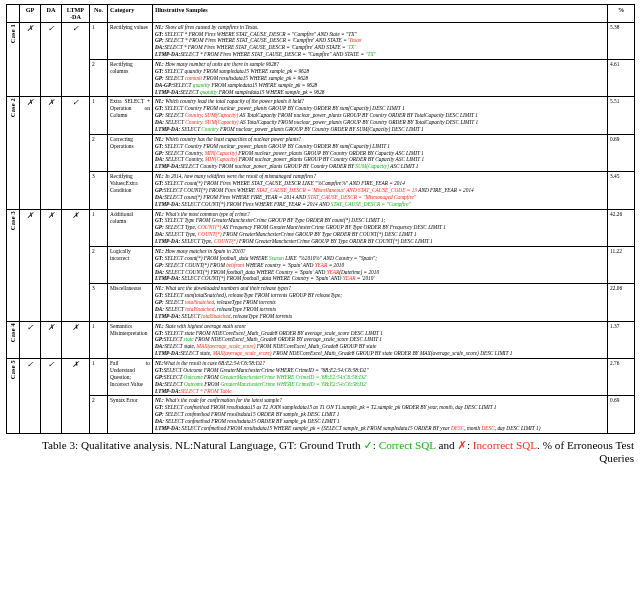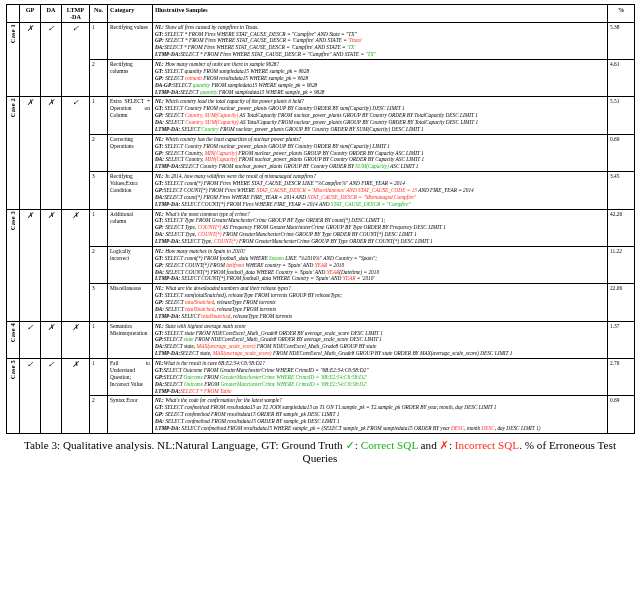--- a/index.html
+++ b/index.html
@@ -105,21 +105,21 @@
   td.samples b { font-weight: bold; font-style: italic; }
   .red { color: #ff2a18; }
   .green { color: #17b317; }
 
   
   .caption {
     width: 628px;
     margin-top: 5px;
     font-size: 11.2px;
     line-height: 1.22;
-    text-align: center;
+    text-align: right;
     font-family: "Liberation Serif", "DejaVu Serif", serif;
   }
   .caption .cred { color: #ff2a18; }
   .caption .cgreen { color: #17b317; }
   .mark .x { font-style: italic; font-family: "Liberation Serif", serif; }
 </style>
 </head>
 <body>
 
 <div class="page">

